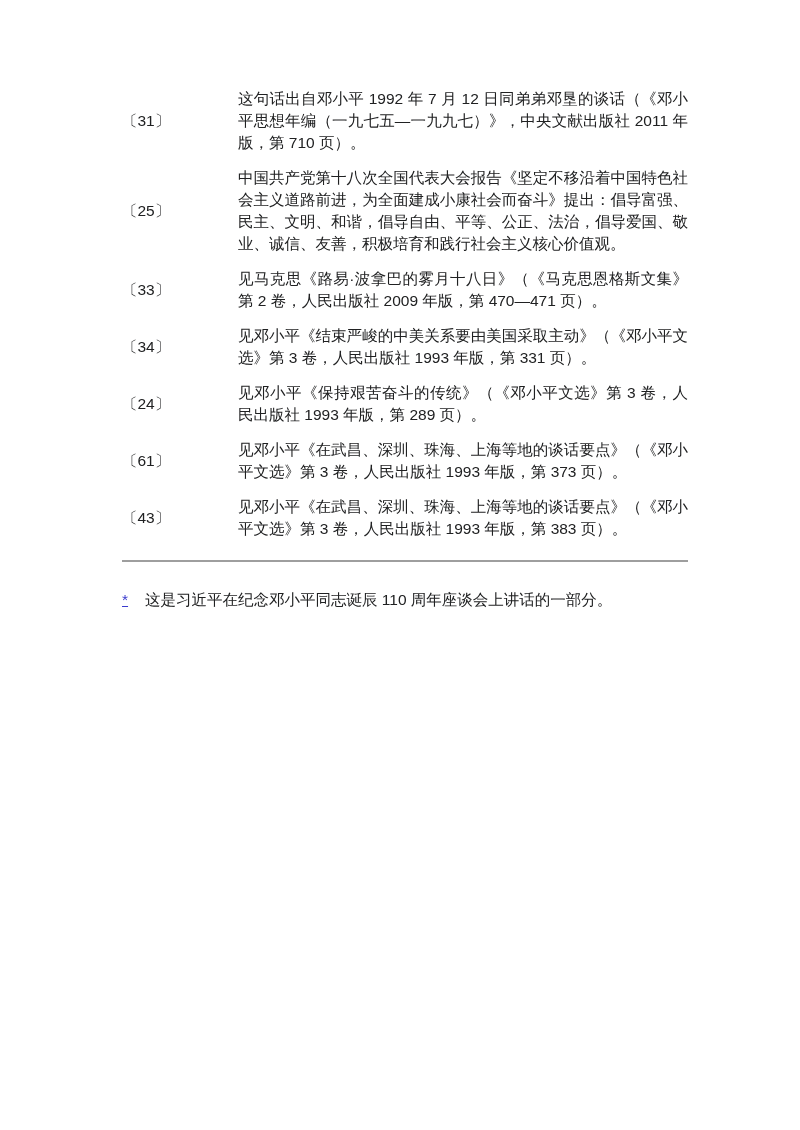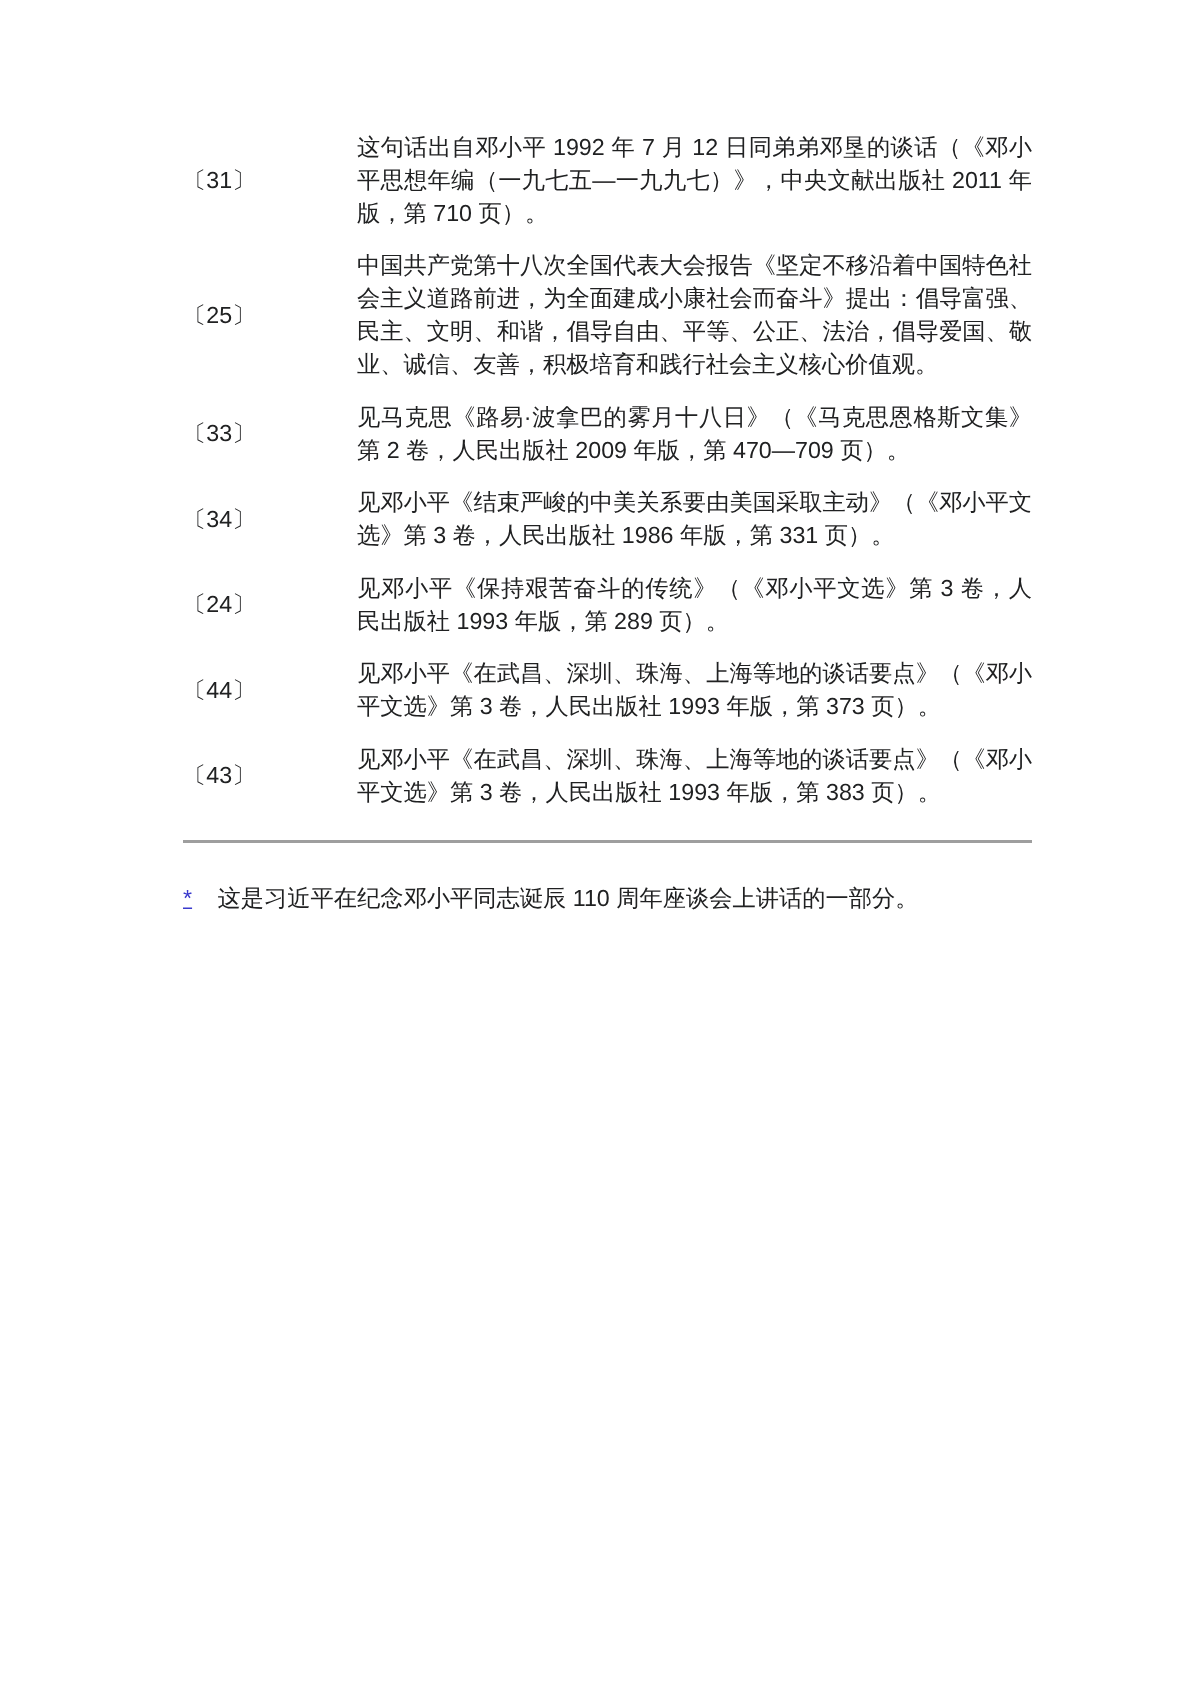--- a/index.html
+++ b/index.html
@@ -71,36 +71,36 @@
     <span class="note-text">这句话出自邓小平 1992 年 7 月 12 日同弟弟邓垦的谈话（《邓小平思想年编（一九七五—一九九七）》，中央文献出版社 2011 年版，第 710 页）。</span>
   </div>
 
   <div class="note">
     <span class="note-num">〔25〕</span>
     <span class="note-text">中国共产党第十八次全国代表大会报告《坚定不移沿着中国特色社会主义道路前进，为全面建成小康社会而奋斗》提出：倡导富强、民主、文明、和谐，倡导自由、平等、公正、法治，倡导爱国、敬业、诚信、友善，积极培育和践行社会主义核心价值观。</span>
   </div>
 
   <div class="note">
     <span class="note-num">〔33〕</span>
-    <span class="note-text">见马克思《路易·波拿巴的雾月十八日》（《马克思恩格斯文集》第 2 卷，人民出版社 2009 年版，第 470—709 页）。</span>
+    <span class="note-text">见马克思《路易·波拿巴的雾月十八日》（《马克思恩格斯文集》第 2 卷，人民出版社 2009 年版，第 470—471 页）。</span>
   </div>
 
   <div class="note">
     <span class="note-num">〔34〕</span>
-    <span class="note-text">见邓小平《结束严峻的中美关系要由美国采取主动》（《邓小平文选》第 3 卷，人民出版社 1986 年版，第 331 页）。</span>
+    <span class="note-text">见邓小平《结束严峻的中美关系要由美国采取主动》（《邓小平文选》第 3 卷，人民出版社 1993 年版，第 331 页）。</span>
   </div>
 
   <div class="note">
     <span class="note-num">〔24〕</span>
     <span class="note-text">见邓小平《保持艰苦奋斗的传统》（《邓小平文选》第 3 卷，人民出版社 1993 年版，第 289 页）。</span>
   </div>
 
 
   <div class="note">
-    <span class="note-num">〔44〕</span>
+    <span class="note-num">〔61〕</span>
     <span class="note-text">见邓小平《在武昌、深圳、珠海、上海等地的谈话要点》（《邓小平文选》第 3 卷，人民出版社 1993 年版，第 373 页）。</span>
   </div>
 
   <div class="note">
     <span class="note-num">〔43〕</span>
     <span class="note-text">见邓小平《在武昌、深圳、珠海、上海等地的谈话要点》（《邓小平文选》第 3 卷，人民出版社 1993 年版，第 383 页）。</span>
   </div>
 </div>
     <hr class="fn-rule">
     <div class="footnote">

